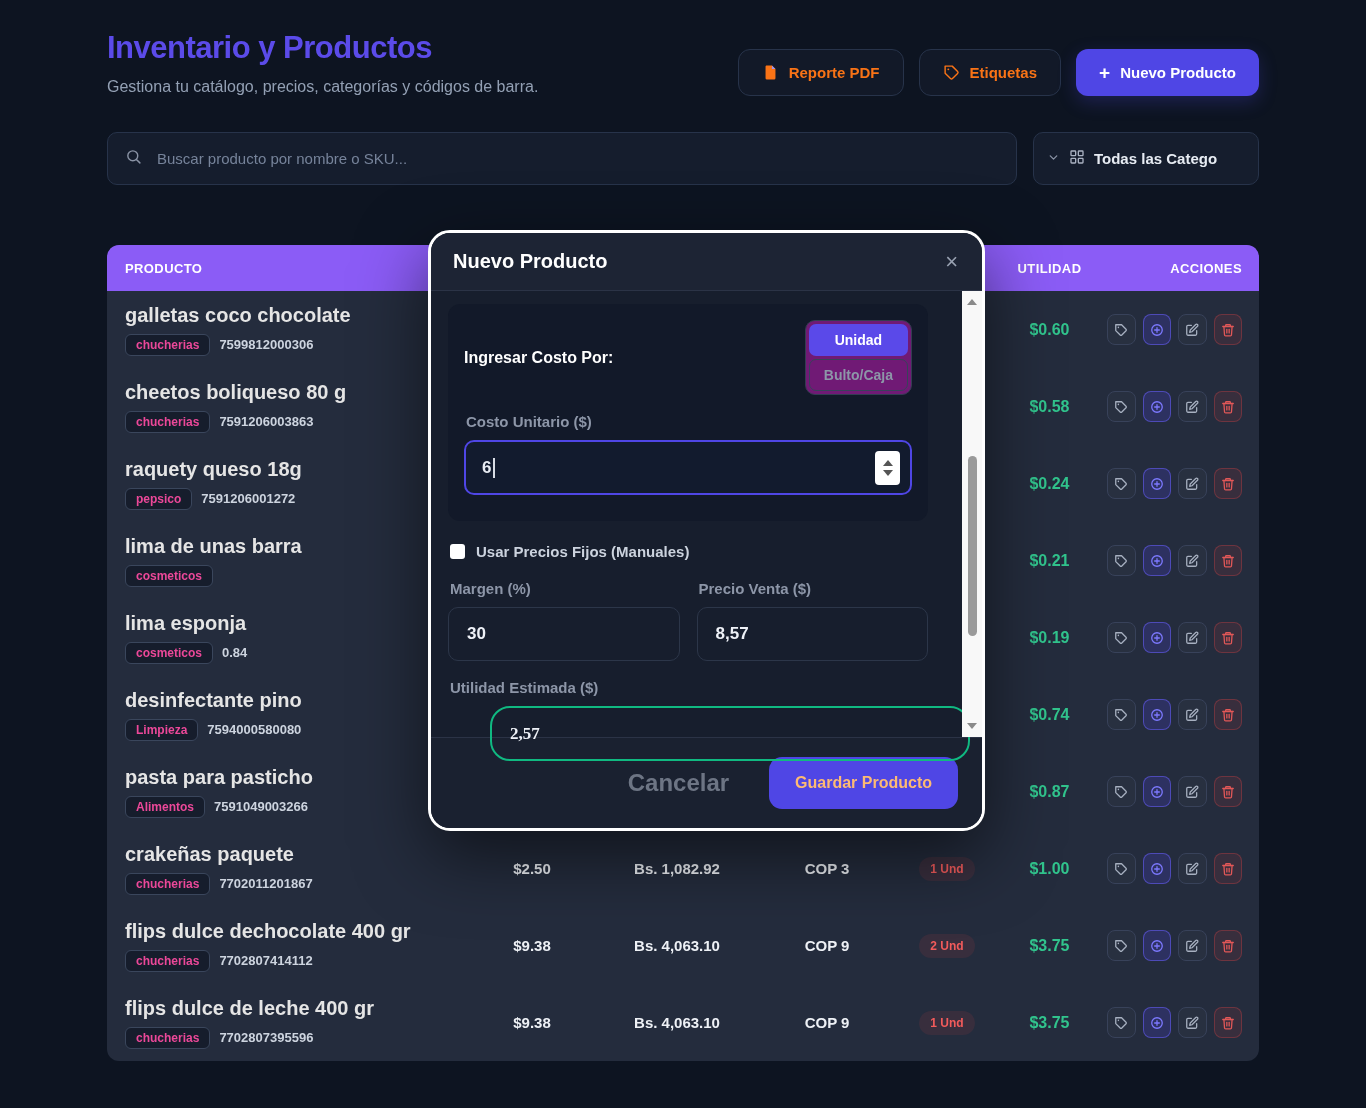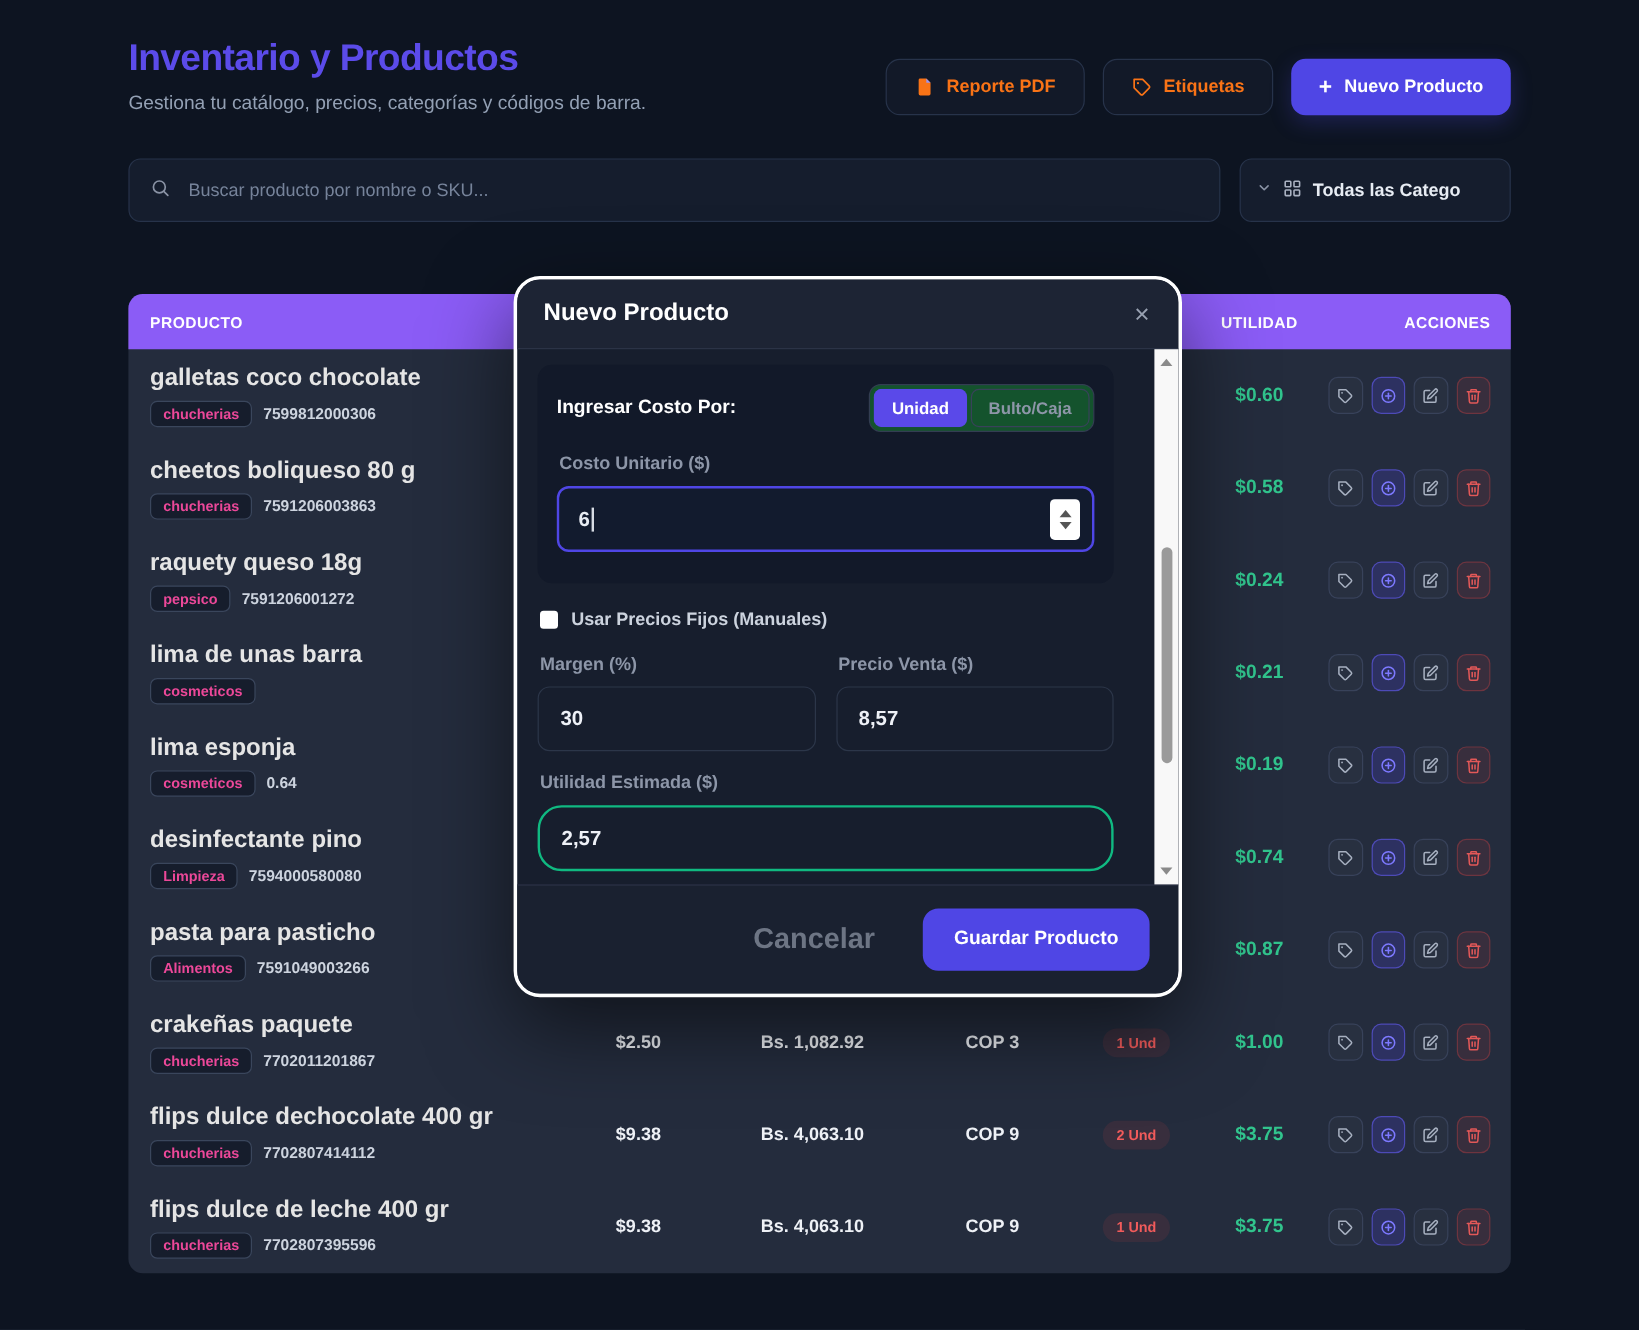--- a/index.html
+++ b/index.html
@@ -68,21 +68,21 @@
            background:#171e2d; border:3px solid #ffffff; border-radius:22px; overflow:hidden;
            box-shadow:0 25px 70px rgba(0,0,0,0.55); }
   .modal-header { height:58px; background:#1d2434; border-bottom:1px solid #2b3346;
                   display:flex; align-items:center; justify-content:space-between; padding:0 22px; }
   .modal-header h2 { margin:0; font-size:20px; font-weight:800; color:#fff; }
   .close-btn { background:none; border:none; color:#98a1b1; font-size:22px; line-height:1; cursor:pointer; padding:2px; }
   .modal-body { position:relative; height:446px; padding:13px 54px 0 17px; }
   .cost-card { background:#121929; border-radius:12px; padding:16px 16px 26px 16px; }
   .cost-top { display:flex; justify-content:space-between; align-items:center; margin-bottom:18px; }
   .cost-mode-label { color:#fff; font-weight:700; font-size:16px; }
-  .toggle-group { display:flex; background:#14532d; border:1px solid #333d52; border-radius:10px; padding:3px; gap:3px; }
+  .toggle-group { display:flex; background:#701a75; border:1px solid #333d52; border-radius:10px; padding:3px; gap:3px;flex-direction:column; }
   .tg { font-size:14px; font-weight:700; padding:7px 14px; border-radius:7px; cursor:pointer;
         background:transparent; border:1px solid transparent; color:#8d96a8; font-family:"Liberation Sans", sans-serif; }
   .tg.active { background:#5a49e9; color:#fff; }
   .tg.inactive { border-color:#38425a; }
   .field-label { display:block; color:#8d96a8; font-size:15px; font-weight:600; margin:0 0 10px 2px; }
   .num-wrap { position:relative; }
   .num-wrap input { width:100%; height:55px; background:#121b2e; border:2px solid #4f46e5; border-radius:10px;
                     color:#e8ecf3; font-size:17px; font-weight:600; padding:0 16px; outline:none;
                     font-family:"Liberation Sans", sans-serif; }
   .caret { position:absolute; left:29px; top:50%; transform:translateY(-50%); width:1.5px; height:20px; background:#d7dce4; }
@@ -95,32 +95,32 @@
   .chk-row { display:flex; align-items:center; gap:11px; margin:22px 2px 20px 2px; }
   .chk { width:15px; height:15px; background:#fff; border-radius:3px; cursor:pointer; }
   .chk-label { color:#ccd3de; font-size:15px; font-weight:600; }
   .two-col { display:flex; gap:17px; margin-bottom:18px; }
   .two-col > div { flex:1; }
   .plain-input { width:100%; height:54px; background:transparent; border:1px solid #2c3649; border-radius:10px;
                  color:#eef1f7; font-size:17px; font-weight:700; padding:0 18px; outline:none;
                  font-family:"Liberation Sans", sans-serif; }
   .util-input { width:100%; height:55px; background:transparent; border:2px solid #10b981; border-radius:20px;
                 color:#eef1f7; font-size:17px; font-weight:700; padding:0 18px; outline:none;
-                font-family:Liberation Sans, sans-serif; }
+                font-family:Liberation Serif, serif;margin-left:42px; }
   .mscroll { position:absolute; top:0; right:0; width:20px; height:100%; background:#f8f8f8; }
   .mscroll .arr { position:absolute; left:0; width:100%; height:16px; display:flex; align-items:center; justify-content:center; }
   .mscroll .arr.a-up { top:3px; }
   .mscroll .arr.a-down { bottom:3px; }
   .mscroll .thumb { position:absolute; left:5.5px; width:9px; top:165px; height:180px; background:#9a9a9a; border-radius:5px; }
   .modal-footer { height:91px; background:#1a2130; border-top:1px solid #2b3346;
                   display:flex; align-items:center; justify-content:flex-end; gap:34px; padding:0 24px; }
   .cancel-btn { background:none; border:none; color:#6d7584; font-size:24px; font-weight:700; cursor:pointer;
                 font-family:"Liberation Sans", sans-serif; }
   .save-btn { height:52px; padding:0 26px; background:#4f46e5; border:none; border-radius:13px;
-              color:#ffffff; font-size:16px; font-weight:700; cursor:pointer; font-family:"Liberation Sans", sans-serif; }
+              color:#fdba74; font-size:16px; font-weight:700; cursor:pointer; font-family:"Liberation Sans", sans-serif; }
 </style>
 </head>
 <body>
 
 <div class="topbar">
   <div>
     <h1 class="page-title">Inventario y Productos</h1>
     <p class="page-subtitle">Gestiona tu catálogo, precios, categorías y códigos de barra.</p>
   </div>
   <div class="top-actions">
@@ -366,21 +366,21 @@
             </svg>
       </button>
     </div>
   </div>
 
   <div class="trow cols">
     <div class="c-prod">
       <div class="pname">lima esponja</div>
       <div class="pmeta">
         <span class="cat-badge">cosmeticos</span>
-        <span class="sku">0.64</span>
+        <span class="sku">0.84</span>
       </div>
     </div>
     <div class="c-price"></div>
     <div class="c-bs"></div>
     <div class="c-cop"></div>
     <div class="c-und"></div>
     <div class="c-util">$0.19</div>
     <div class="c-actions">
       <button class="abtn">
         <svg viewBox="0 0 24 24" fill="none" stroke="currentColor" stroke-width="2.2" stroke-linejoin="round">

